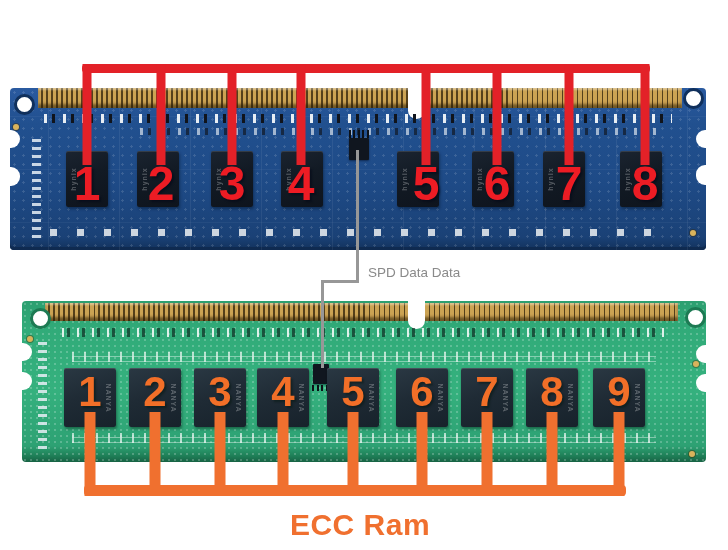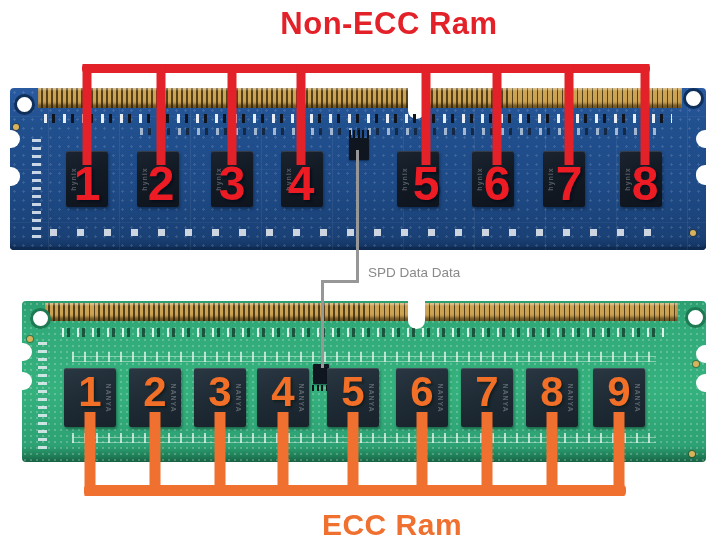--- a/index.html
+++ b/index.html
@@ -1,21 +1,21 @@
 <!DOCTYPE html>
 <html><head>
 <meta charset="utf-8">
 <style>
   html,body{margin:0;padding:0;background:#fff;}
   body{width:728px;height:550px;overflow:hidden;font-family:"Liberation Sans",sans-serif;}
   #canvas{position:relative;width:728px;height:550px;background:#fff;}
 
   .title{position:absolute;transform:translateX(-50%);font-weight:800;letter-spacing:.5px;white-space:nowrap;}
   #title-non-ecc{left:389px;top:6px;font-size:31px;color:#e32128;}
-  #title-ecc{left:392px;top:508px;font-size:30px;color:#f0702f;}
+  #title-ecc{left:360px;top:508px;font-size:30px;color:#f0702f;}
 
   
   .board{position:absolute;border-radius:4px;overflow:visible;}
   #board-blue{left:10px;top:88px;width:696px;height:162px;
     background:linear-gradient(180deg,#2a5aa0 0%,#21508f 22%,#1e4a86 60%,#1a4176 92%,#12315c 100%);
     box-shadow:inset 0 -3px 0 #0f2a50;}
   #board-green{left:22px;top:301px;width:684px;height:161px;
     background:linear-gradient(180deg,#2c9f70 0%,#31ab79 18%,#35b17e 55%,#2da173 90%,#1f8058 96%,#176344 100%);}
   .dots{position:absolute;inset:0;border-radius:4px;pointer-events:none;}
   #board-blue .dots{background-image:radial-gradient(rgba(255,255,255,.13) 1px,transparent 1.4px);background-size:9px 9px;}
@@ -77,21 +77,20 @@
   .chip-num.orange{color:#f26f28;font-size:42px;top:371px;text-shadow:2px 2px 2px rgba(10,25,20,.55);}
 
   .gray-seg{position:absolute;background:#979797;z-index:5;}
   #spd-label{position:absolute;left:368px;top:265px;font-size:13.5px;color:#8a8a8a;z-index:6;white-space:nowrap;}
 </style>
 </head>
 <body>
 
 <div id="canvas">
 
-  <div class="title" id="title-non-ecc">Non-ECC Ram</div>
 
   <div class="hbar" id="bracket-red"></div>
   <div id="red-lines">
       <div class="vline red" style="left: 87px; top: 64px; height: 101px;"></div>
       <div class="vline red" style="left: 161px; top: 64px; height: 101px;"></div>
       <div class="vline red" style="left: 232px; top: 64px; height: 101px;"></div>
       <div class="vline red" style="left: 301px; top: 64px; height: 101px;"></div>
       <div class="vline red" style="left: 426px; top: 64px; height: 101px;"></div>
       <div class="vline red" style="left: 497px; top: 64px; height: 101px;"></div>
       <div class="vline red" style="left: 569px; top: 64px; height: 101px;"></div>

